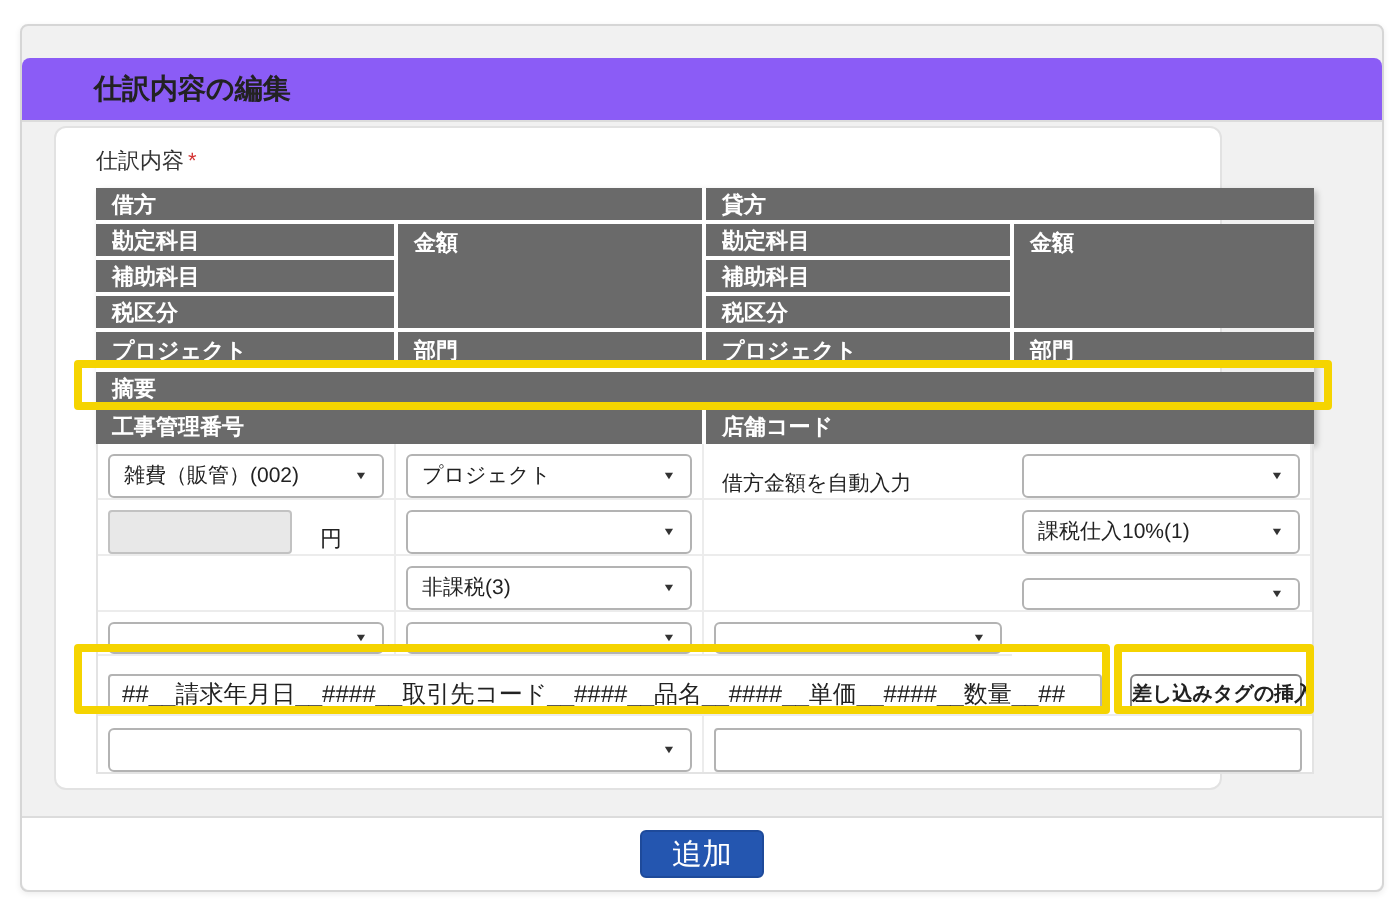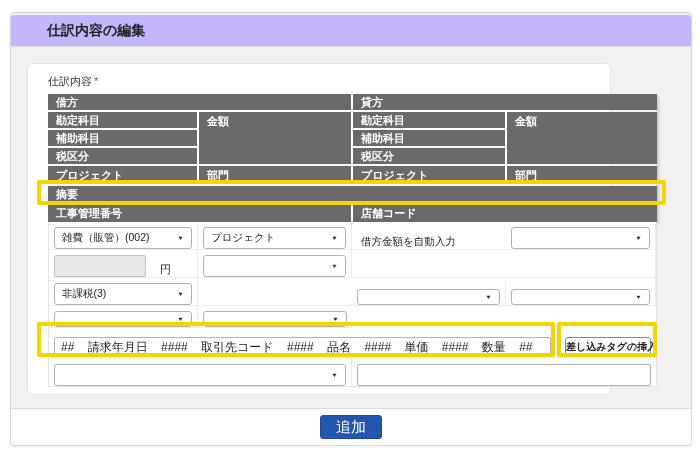--- a/index.html
+++ b/index.html
@@ -4,21 +4,21 @@
 <style>
   * { box-sizing: border-box; margin: 0; padding: 0; }
   html,body { width:700px; height:457px; background:#fff;
     font-family:"Liberation Sans","DejaVu Sans",sans-serif; }
   #root { position:relative; width:700px; height:457px; background:#fff; overflow:hidden; }
 
   
   .card { position:absolute; left:10px; top:12px; width:682px; height:434px;
     background:#f1f1f1; border:1px solid #d6d6d6; border-radius:4px;
     box-shadow:0 1px 3px rgba(0,0,0,.08); }
-  .card-header { position:absolute; left:0; top:2px; right:0; height:32px; background:#c4b5fd;
+  .card-header { position:absolute; left:0; top:16px; right:0; height:32px; background:#8b5cf6;
     border-bottom:1px solid #dcdcdc; border-radius:4px 4px 0 0;
     line-height:31px; padding-left:36px; font-size:14px; font-weight:bold; color:#222; }
   .card-footer { position:absolute; left:0; bottom:0; right:0; height:37px; background:#fff;
     border-top:1px solid #dcdcdc; border-radius:0 0 4px 4px;
     display:flex; align-items:center; justify-content:center; gap:9px; }
 
   
   .panel { position:absolute; left:16px; top:50px; width:584px; height:332px;
     background:#fff; border:1px solid #e2e2e2; border-radius:6px; padding:10px 20px 12px 20px; }
   .field-label { font-size:11px; color:#333; height:14px; line-height:14px; }
@@ -143,20 +143,26 @@
           <input class="amt-input" disabled="" style="">
           <span class="yen">円</span>
         </div>
         <div class="fc">
           <div class="dd">
             <span class="caret">▼</span>
           </div>
         </div>
         <div class="fc noR"></div>
 
+        <div class="fc">
+          <div class="dd">
+            <span>課税仕入10%(1)</span>
+            <span class="caret">▼</span>
+          </div>
+        </div>
         <div class="fc"></div>
         <div class="fc">
           <div class="dd">
             <span>非課税(3)</span>
             <span class="caret">▼</span>
           </div>
         </div>
         <div class="fc noR"></div>
 
         <div class="fc">

